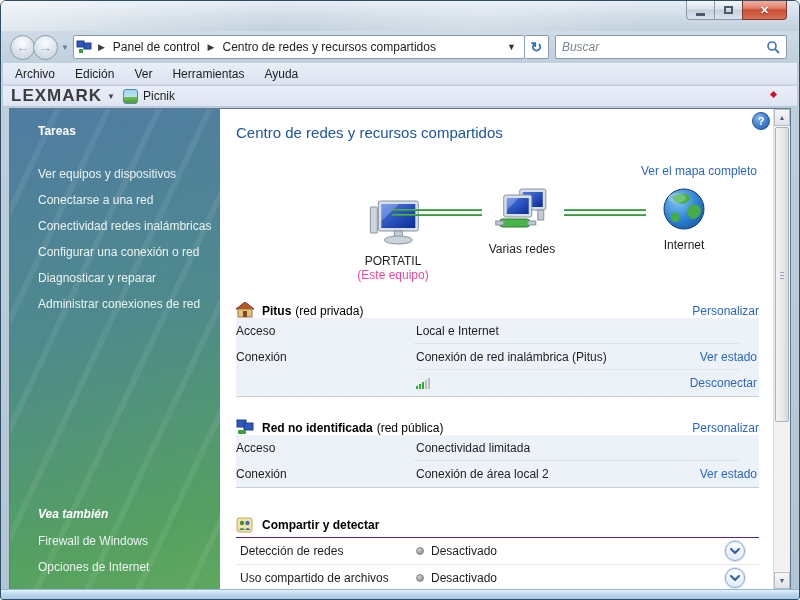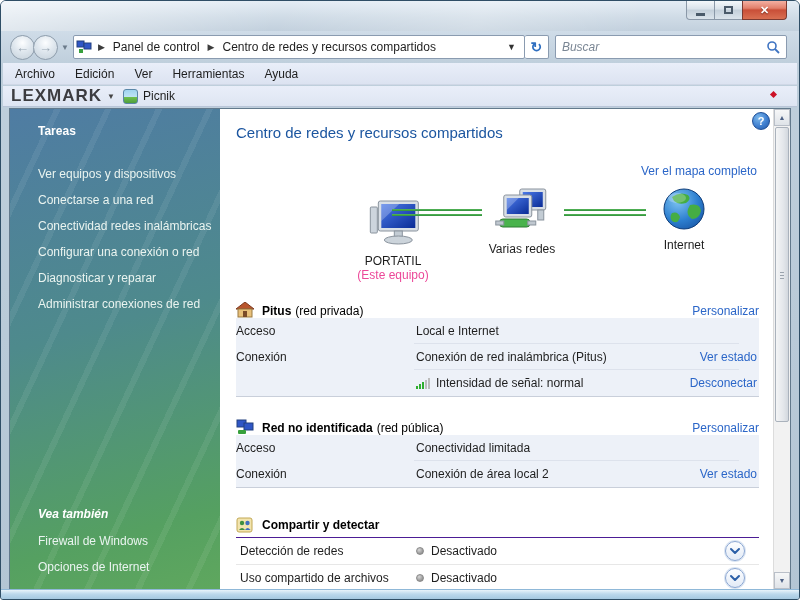--- a/index.html
+++ b/index.html
@@ -307,21 +307,20 @@
             <div class="nrow">
               <span class="rlabel"></span>
               <span class="rvalue">
                 <svg class="sig-ic" width="16" height="12" viewBox="0 0 16 12">
                   <rect x="0" y="9" width="2" height="3" fill="#2fae2f"></rect>
                   <rect x="3" y="7" width="2" height="5" fill="#2fae2f"></rect>
                   <rect x="6" y="5" width="2" height="7" fill="#2fae2f"></rect>
                   <rect x="9" y="3" width="2" height="9" fill="#bcbcbc"></rect>
                   <rect x="12" y="1" width="2" height="11" fill="#bcbcbc"></rect>
                 </svg>
-                <span>Intensidad de señal: normal</span>
               </span>
               <span class="rlink">Desconectar</span>
             </div>
           </div>
         </div>
 
         <div class="gap"></div>
 
         <div>
           <div class="sec-head">

